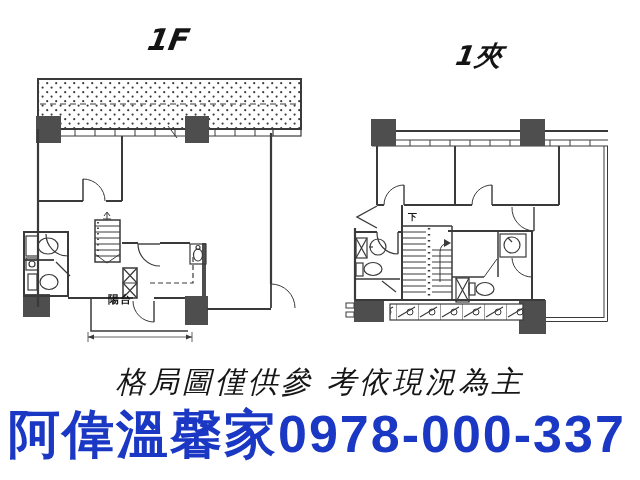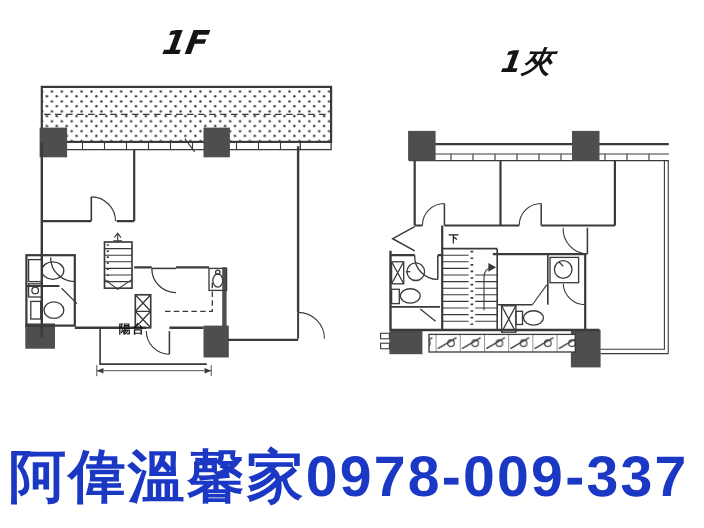--- a/index.html
+++ b/index.html
@@ -233,17 +233,18 @@
       </g>
     </g>
   </svg>
 
   
   <div class="lbl plan-title" id="title-left">1F</div>
   <div class="lbl plan-title" id="title-right">1夾</div>
   <div class="lbl" id="balcony-label">陽台</div>
   <div class="lbl" id="stair-label">下</div>
 
+  <div class="disclaimer">格局圖僅供參 考依現況為主</div>
 
   <div class="contact">
-    <span>阿偉溫馨家</span><span>0978-009-337</span>
+    <span>阿偉溫馨家</span><span>0978-000-337</span>
   </div>
 </div>
 
 </body></html>

